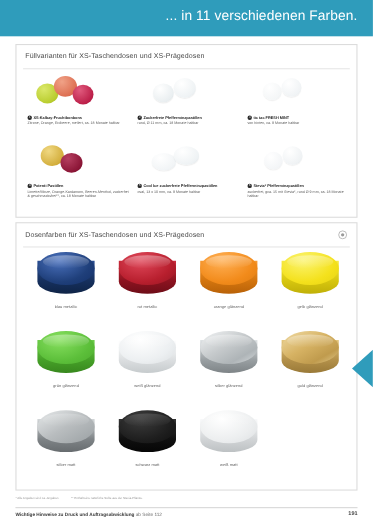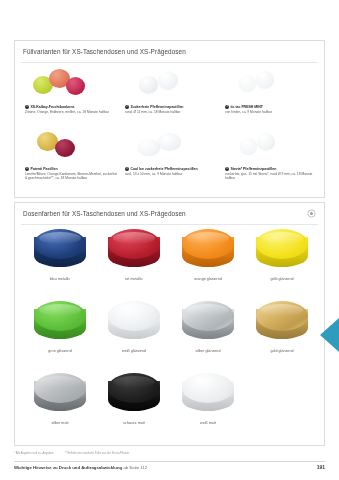--- a/index.html
+++ b/index.html
@@ -117,20 +117,23 @@
   .footer-text .thin{font-weight:normal;color:#6a6a6a;}
   .page-num{
     position:absolute;right:0;top:-1px;font-size:5px;font-weight:bold;color:#3a3a3a;
   }
 </style>
 </head>
 <body>
 
 <div class="page">
 
+  <div class="header-banner">
+    <div class="header-title">... in 11 verschiedenen Farben.</div>
+  </div>
 
   <div class="panel" id="panel-fill">
     <div class="panel-title">Füllvarianten für XS-Taschendosen und XS-Prägedosen</div>
     <div class="panel-rule"></div>
 
     <div class="fill-grid">
 
       <div class="fill-row">
 
         <div class="fill-cell fc0">

